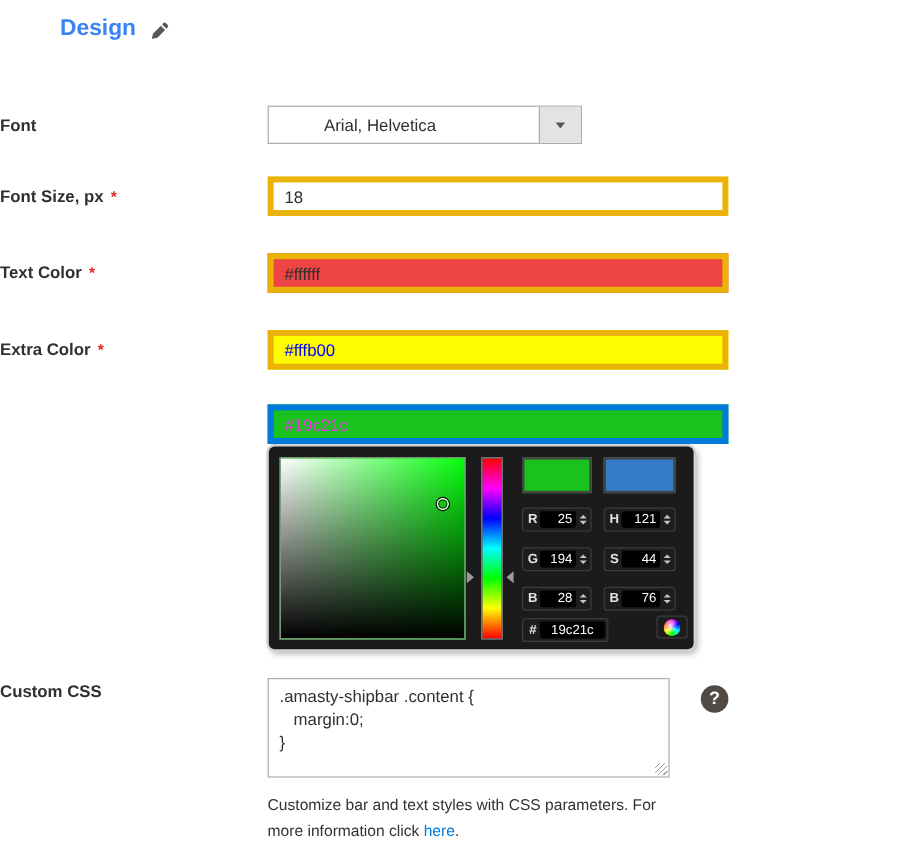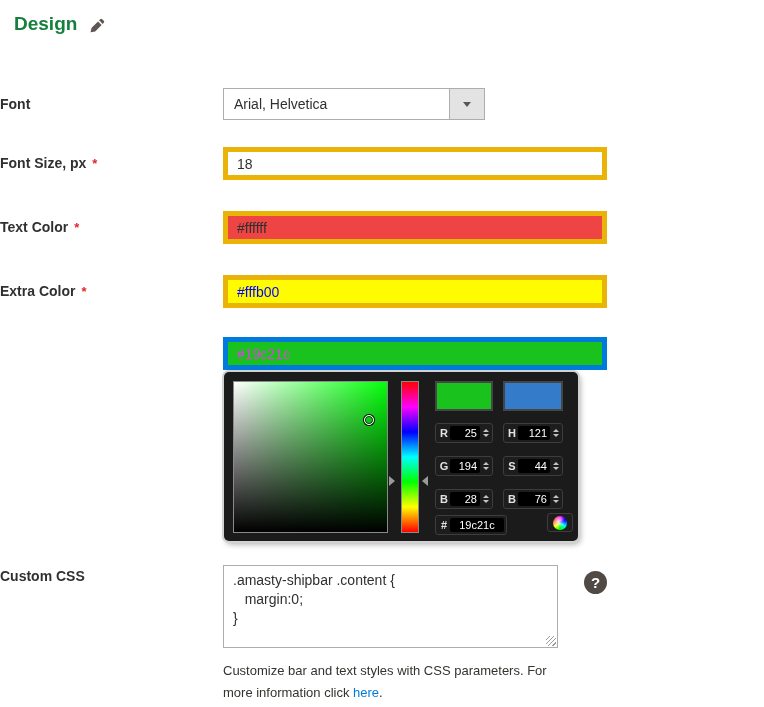--- a/index.html
+++ b/index.html
@@ -1,36 +1,36 @@
 <!DOCTYPE html>
 <html><head>
 <meta charset="utf-8">
 <style>
   html,body { margin:0; padding:0; background:#fff; }
   body { font-family:"Liberation Sans", sans-serif; color:#303030; }
   .canvas { position:relative; width:764px; height:707px; background:#fff; overflow:hidden; }
 
   
   .title-row { position:absolute; left:14px; top:13px; display:flex; align-items:center; gap:13px; }
-  .title { font-size:19px; font-weight:bold; color:#15803d; }
+  .title { font-size:19px; font-weight:bold; color:#3b82f6;margin-left:36px; }
   .pencil { margin-top:2px; cursor:pointer; }
 
   
   .row { position:absolute; left:0; width:764px; height:34px; }
   .lbl { position:absolute; left:0; top:8px; width:208px; 
          font-size:14px; font-weight:bold; color:#303030; }
   .req { color:#e22626; margin-left:6px; font-size:13px; }
 
   .txt { position:absolute; left:223px; top:0; width:384px; height:33px; box-sizing:border-box;
          border:5px solid #eab308; background:#fff; color:#303030; font-size:14px;
          padding:0 9px; font-family:"Liberation Sans", sans-serif; }
   .txt.focused { border-color:#007bdb; }
 
   .select { position:absolute; left:223px; top:0; width:262px; height:32px; box-sizing:border-box;
-            border:1px solid #adadad; background:#fff; display:flex; cursor:pointer; }
+            border:1px solid #adadad; background:#fff; display:flex; cursor:pointer;padding-left:36px; }
   .select-val { flex:1; font-size:14px; color:#303030; padding:7px 0 0 10px; }
   .select-btn { width:34px; background:#e3e3e3; border-left:1px solid #adadad;
                 display:flex; align-items:center; justify-content:center; }
   .tri { width:0; height:0; border-left:4px solid transparent; border-right:4px solid transparent;
          border-top:5px solid #575757; }
 
   
   .picker { position:absolute; left:224px; top:372px; width:354px; height:169px;
             background:#1b1b1b; border-radius:5px;
             box-shadow:0 0 0 2px #d2d2d2, 2px 3px 6px rgba(0,0,0,.35); }

